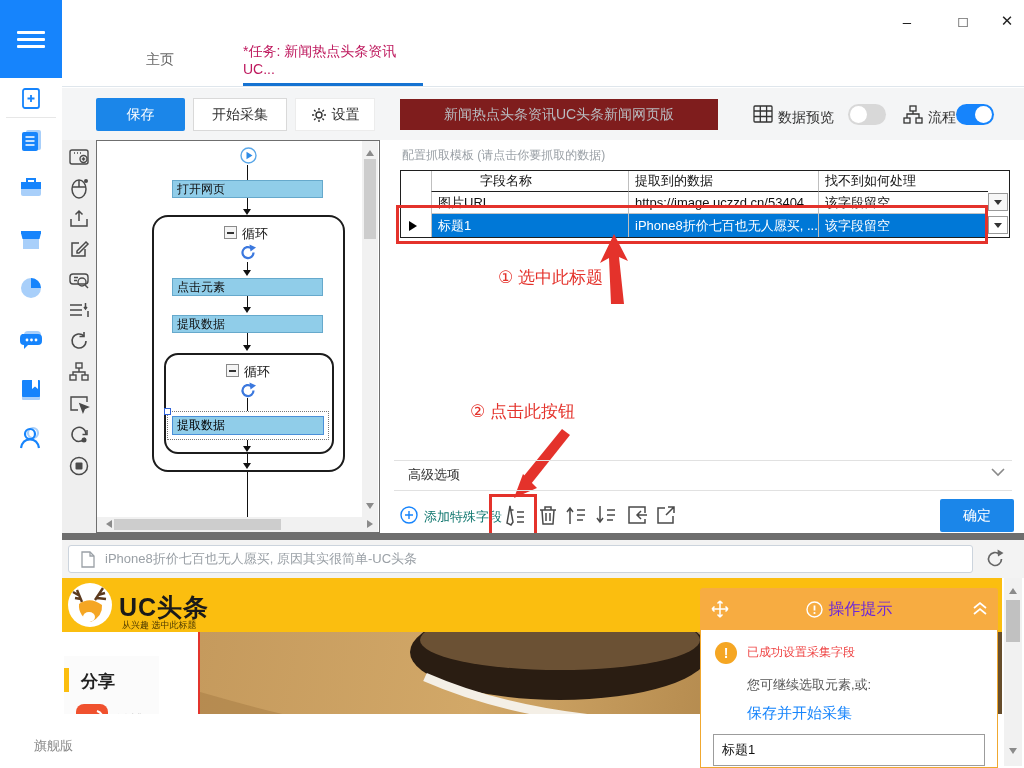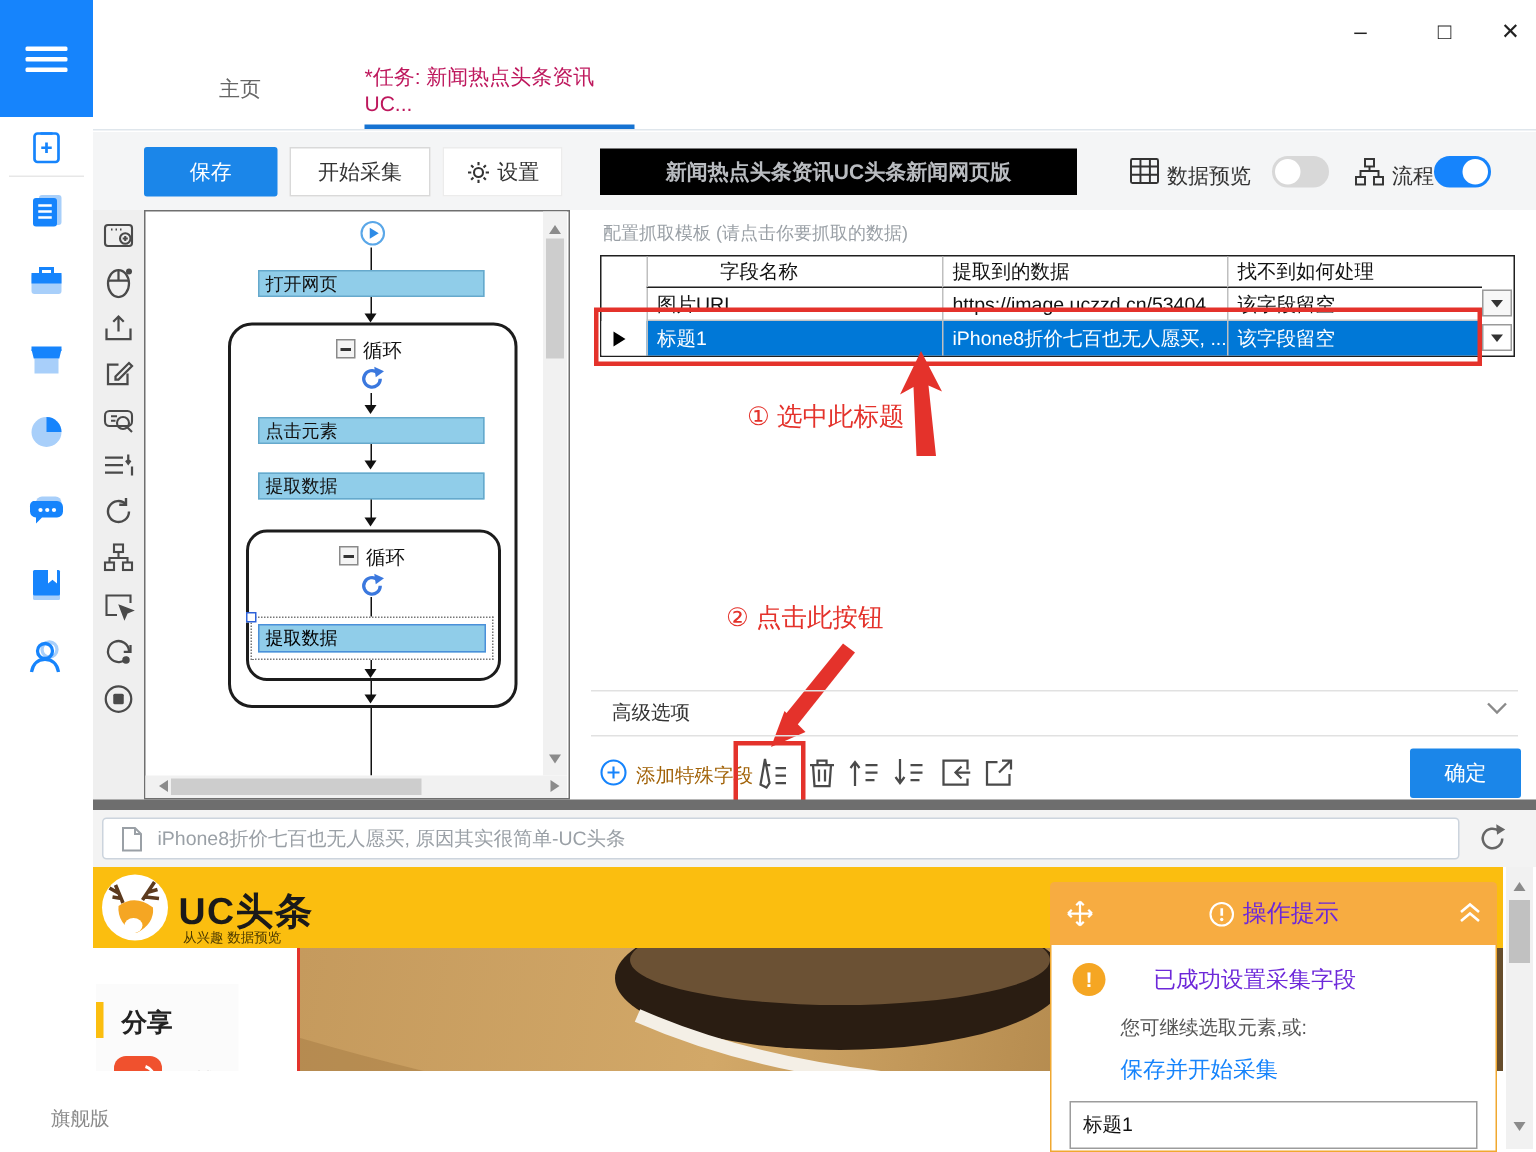--- a/index.html
+++ b/index.html
@@ -16,21 +16,21 @@
   .tab-home { left:130px; width:60px; color:#666; justify-content:center; }
   .tab-task { left:243px; width:180px; color:#be185d; }
   .tab-underline { left:243px; top:83px; width:180px; height:3px; background:#1673D2; }
   .winbtn { position:absolute; top:8px; width:30px; height:26px; display:flex; align-items:center; justify-content:center; font-size:15px; color:#222; }
 
   
   .toolbar { left:62px; top:88px; width:962px; height:52px; background:#f4f5f6; }
   .btn-save { left:96px; top:98px; width:89px; height:33px; background:#1B86E9; color:#fff; font-size:14px; display:flex; align-items:center; justify-content:center; border-radius:2px; }
   .btn-start { left:193px; top:98px; width:94px; height:33px; background:#fff; border:1px solid #d9d9d9; color:#333; font-size:14px; display:flex; align-items:center; justify-content:center; }
   .btn-settings { left:295px; top:98px; width:80px; height:33px; background:#fff; border:1px solid #ececec; color:#333; font-size:14px; display:flex; align-items:center; justify-content:center; gap:5px; }
-  .task-input { left:400px; top:99px; width:318px; height:31px; background:#000000; border:none; text-align:center; color:#b9bcc0; font-size:14px; font-family:inherit;font-weight:bold; }
+  .task-input { left:400px; top:99px; width:318px; height:31px; background:#7f1d1d; border:none; text-align:center; color:#b9bcc0; font-size:14px; font-family:inherit; }
   .tgl-label { position:absolute; top:109px; font-size:14px; color:#333; }
   .toggle { position:absolute; top:104px; width:38px; height:21px; border-radius:11px; }
   .toggle .knob { position:absolute; top:2px; width:17px; height:17px; border-radius:50%; background:#fff; }
   .toggle.off { background:#d8d8d8; } .toggle.off .knob { left:2px; }
   .toggle.on { background:#1684FC; } .toggle.on .knob { right:2px; }
 
   
   .side-rail { left:0; top:78px; width:62px; height:690px; background:#fff; }
   .side-ico { position:absolute; left:18px; width:26px; height:26px; color:#1684FC; }
   .rail-divider { left:6px; top:117px; width:50px; height:1px; background:#e7e7e7; }
@@ -93,21 +93,21 @@
   .weibo-ico { position:absolute; left:12px; top:48px; width:32px; height:32px; background:#F0512E; border-radius:8px; }
   .weibo-label { position:absolute; left:52px; top:56px; font-size:14px; color:#b9b9b9; }
   .web-hsb { position:absolute; left:0; top:172px; width:940px; height:14px; background:#ececec; }
   .web-hsb .sb-thumb { left:22px; top:1px; width:608px; height:12px; background:#b5b5b5; }
   .web-vsb { left:1004px; top:578px; width:18px; height:188px; background:#f1f1f1; }
 
   
   .tip { left:700px; top:588px; width:298px; height:180px; }
   .tip-head { position:absolute; left:0; top:0; width:298px; height:42px; background:#F7AC41; border-radius:3px 3px 0 0; display:flex; align-items:center; justify-content:center; color:#6d28d9; font-size:16px; gap:6px; }
   .tip-body { position:absolute; left:0; top:42px; width:298px; height:138px; background:#fff; border:1px solid #F0A830; border-top:none; }
-  .tip-success { position:absolute; left:46px; top:14px; font-size:15px; color:#6d28d9;margin-left:22px; }
+  .tip-success { position:absolute; left:46px; top:14px; font-size:12px; color:#ef4444; }
   .tip-hint { position:absolute; left:46px; top:46px; font-size:13px; color:#555; }
   .tip-link { position:absolute; left:46px; top:74px; font-size:15px; color:#1684FC; }
   .tip-field { position:absolute; left:12px; top:104px; width:272px; height:32px; border:1px solid #9c9c9c; background:#fff; font-size:13px; color:#111; padding-left:8px; font-family:inherit; }
   .excl { width:22px; height:22px; border-radius:50%; background:#F5A623; color:#fff; font-weight:bold; display:flex; align-items:center; justify-content:center; font-size:14px; }
 </style>
 </head>
 <body>
 
 <div class="app">
 
@@ -368,38 +368,38 @@
   <div class="gcell grow-sel" style="left:818px; top:214px; width:170px; height:23px;">该字段留空</div>
   <div class="dd-btn" style="left:988px; top:216px; background:#fff;">
       <div class="dd-caret"></div>
     </div>
 
   <div class="abs red-rect"></div>
   <svg class="abs" style="left:598px; top:234px;" width="40" height="72" viewBox="0 0 40 72">
       <polygon points="16,0 30,27 21,23 26,70 13,70 11,24 2,29" fill="#E4322B"></polygon>
     </svg>
   <div class="annot" style="left:498px; top:266px;">① 选中此标题</div>
-  <div class="annot" style="left:484px; top:400px;">② 点击此按钮</div>
+  <div class="annot" style="left:470px; top:400px;">② 点击此按钮</div>
   <svg class="abs" style="left:506px; top:424px;" width="70" height="76" viewBox="0 0 70 76">
       <polygon points="8,74 31,64 17,50" fill="#E4322B"></polygon>
       <polygon points="17,53 25,60 64,11 56,5" fill="#E4322B"></polygon>
     </svg>
 
   <div class="adv-divider" style="top:460px;"></div>
   <div class="abs adv-label">高级选项</div>
   <svg class="abs" style="left:990px; top:466px;" width="16" height="12" viewBox="0 0 16 12">
       <path d="M2 3l6 6 6-6" stroke="#8a8a8a" stroke-width="1.6" fill="none"></path>
     </svg>
   <div class="adv-divider" style="top:490px;"></div>
 
   <svg class="abs" style="left:400px; top:506px;" width="18" height="18" viewBox="0 0 18 18">
       <circle cx="9" cy="9" r="8" stroke="#1684FC" stroke-width="1.4" fill="none"></circle>
       <path d="M9 5v8M5 9h8" stroke="#1684FC" stroke-width="1.4"></path>
     </svg>
-  <div class="abs" style="left:424px; top:508px; font-size:13px; color:#a16207;">添加特殊字段</div>
+  <div class="abs" style="left:424px; top:508px; font-size:13px; color:#0f766e;">添加特殊字段</div>
 
   <svg class="action-ico" style="left:503px;" viewBox="0 0 22 22">
       <g stroke="currentColor" stroke-width="1.5" fill="none">
         <path d="M7 2l3 16-2 3-4-2z M6.5 6h4"></path>
         <path d="M14 8h7M14 13h7M14 18h7"></path>
       </g>
     </svg>
   <svg class="action-ico" style="left:537px;" viewBox="0 0 22 22">
       <g stroke="currentColor" stroke-width="1.5" fill="none">
         <path d="M3 6h16M8 6V3h6v3M5 6l1 14h10l1-14"></path>
@@ -453,21 +453,21 @@
     <svg class="logo-circle" viewBox="0 0 46 46">
       <circle cx="23" cy="23" r="22" fill="#fff"></circle>
       <g stroke="#5C3A1E" stroke-width="2.4" fill="none">
         <path d="M15 20 L10 8 M13 14 L6 10 M14 17 L8 16"></path>
         <path d="M28 18 L36 6 M31 13 L38 11 M30 16 L39 17"></path>
       </g>
       <path d="M12 22 q11 -8 23 1 q1 11 -11 17 q-13 -6 -12 -18" fill="#F5A623"></path>
       <ellipse cx="22" cy="35" rx="6" ry="5" fill="#fff"></ellipse>
     </svg>
     <div class="logo-text">UC头条</div>
-    <div class="logo-tag">从兴趣 数据预览</div>
+    <div class="logo-tag">从兴趣 选中此标题</div>
 
     <div class="photo">
       <svg width="804" height="118" viewBox="0 0 804 118">
         <rect width="804" height="118" fill="none"></rect>
         <ellipse cx="360" cy="20" rx="150" ry="48" fill="#2a1d12"></ellipse>
         <ellipse cx="360" cy="8" rx="140" ry="30" fill="#6b5134"></ellipse>
         <path d="M225 45 q160 70 420 35" stroke="#f4efe6" stroke-width="9" fill="none"></path>
         <path d="M0 60 q120 35 260 58 L0 118z" fill="#a57c44" opacity="0.5"></path>
         <g transform="rotate(-18 640 110)">
           <rect x="540" y="75" width="200" height="95" rx="16" fill="#f2f0ed"></rect>

